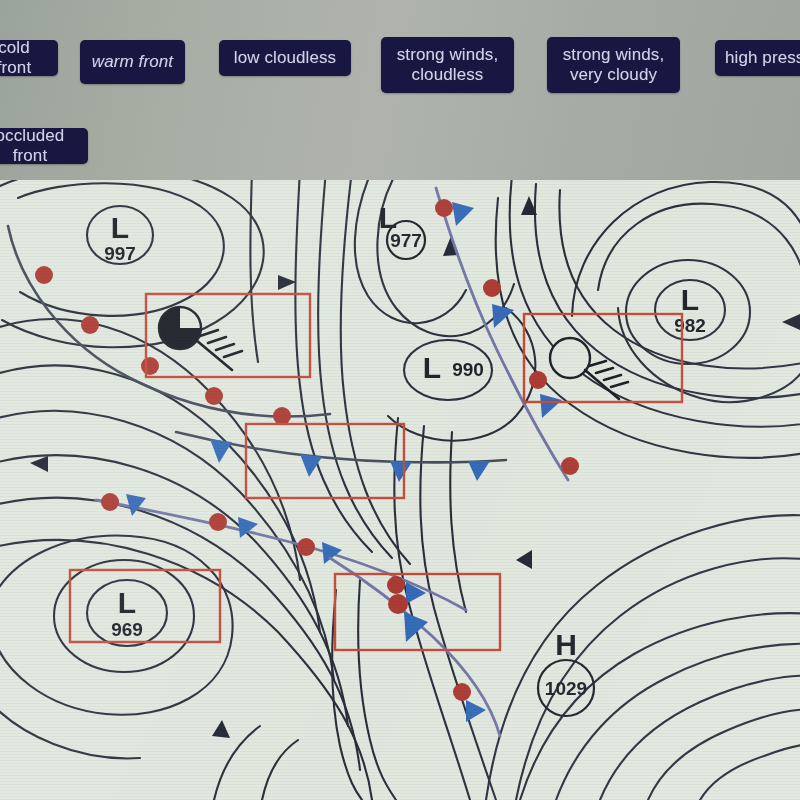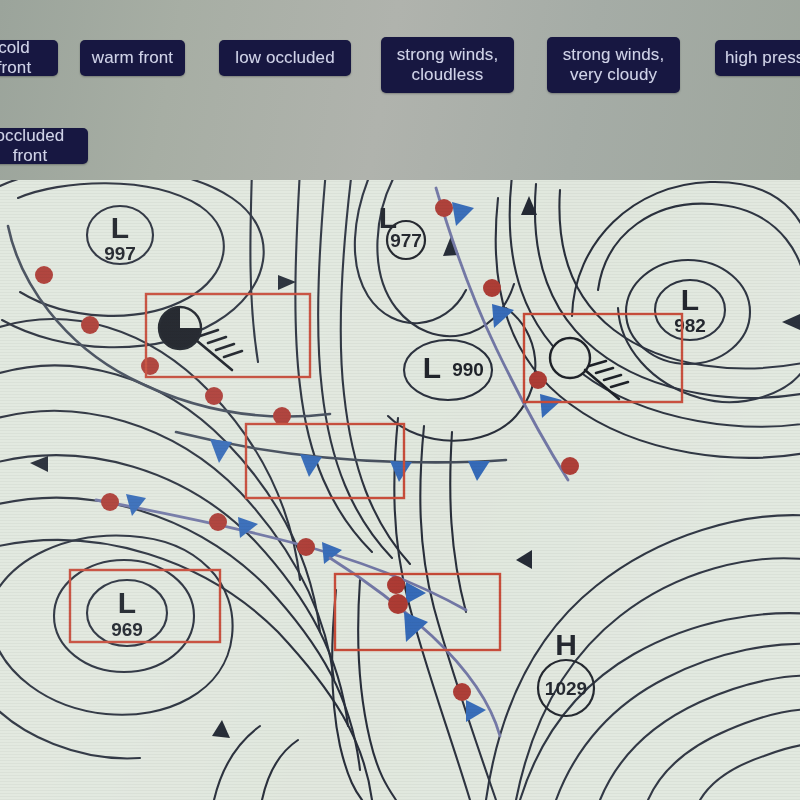--- a/index.html
+++ b/index.html
@@ -79,22 +79,22 @@
   .stn-ring { fill: none; stroke: #11141b; stroke-width: 2.4; }
   .barb { stroke: #0d1017; stroke-width: 2.6; fill: none; stroke-linecap: round; }
 </style>
 </head>
 <body>
 
 <div id="screen">
 
   <div id="label-bank">
     <div class="chip" style="left: -30px; top: 40px; width: 88px; height: 36px; justify-content: flex-end;">cold front</div>
-    <div class="chip" style="left: 80px; top: 40px; width: 105px; height: 36px;">warm front</div>
-    <div class="chip" style="left: 219px; top: 40px; width: 132px; height: 36px;">low occluded</div>
+    <div class="chip" style="left: 80px; top: 40px; width: 105px; height: 44px; font-style: italic;">warm front</div>
+    <div class="chip" style="left: 219px; top: 40px; width: 132px; height: 36px;">low cloudless</div>
     <div class="chip" style="left: 381px; top: 37px; width: 133px; height: 56px;">strong winds,
 cloudless</div>
     <div class="chip" style="left: 547px; top: 37px; width: 133px; height: 56px;">strong winds,
 very cloudy</div>
     <div class="chip" style="left: 715px; top: 40px; width: 128px; height: 36px; justify-content: flex-start;">high pressure</div>
     <div class="chip" style="left: -28px; top: 128px; width: 116px; height: 36px; justify-content: flex-end;">occluded front</div>
   </div>
 
   <div id="map-wrap">
     <svg id="map-svg" viewBox="0 0 800 620" xmlns="http://www.w3.org/2000/svg">

